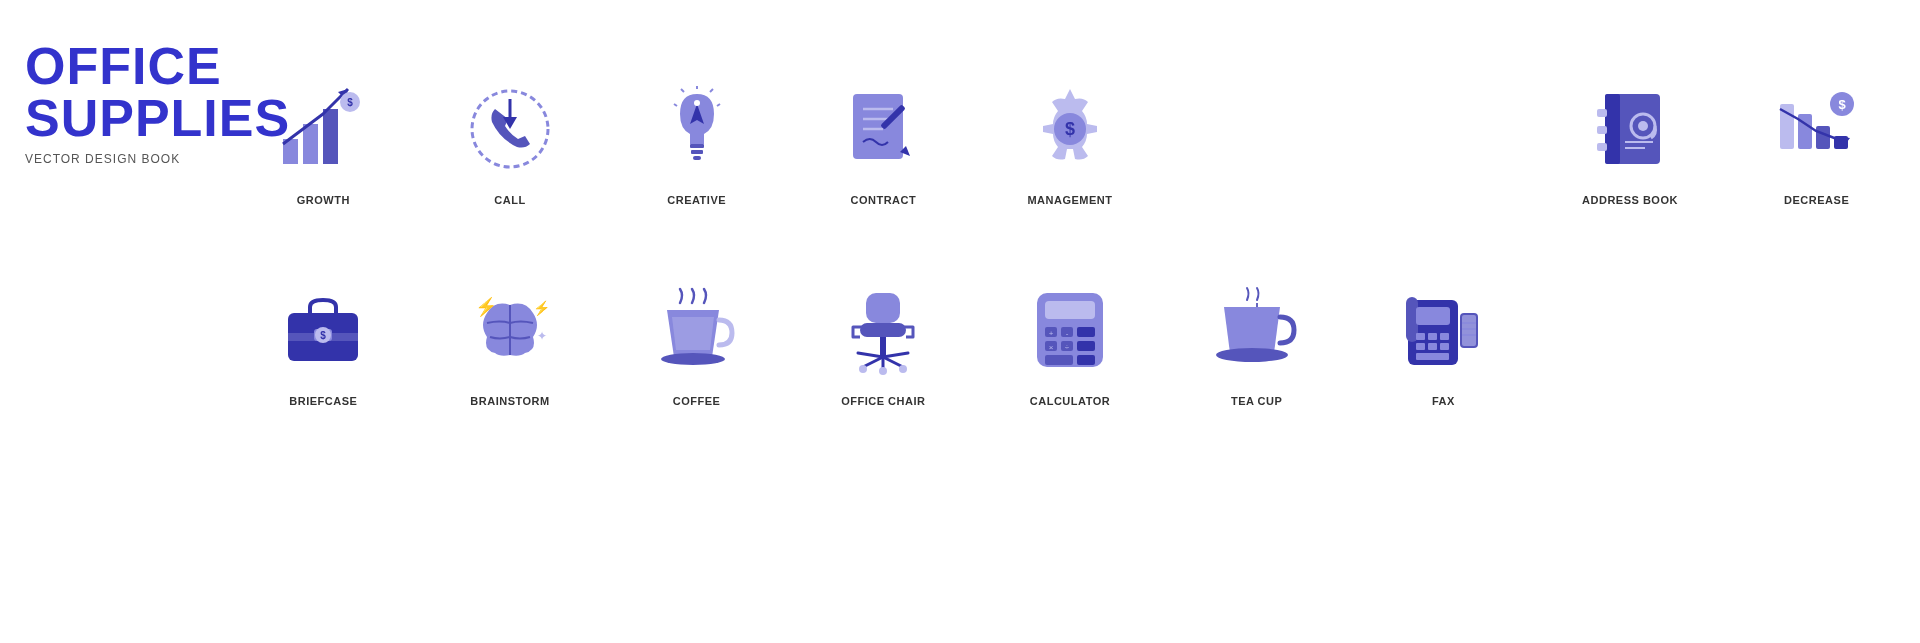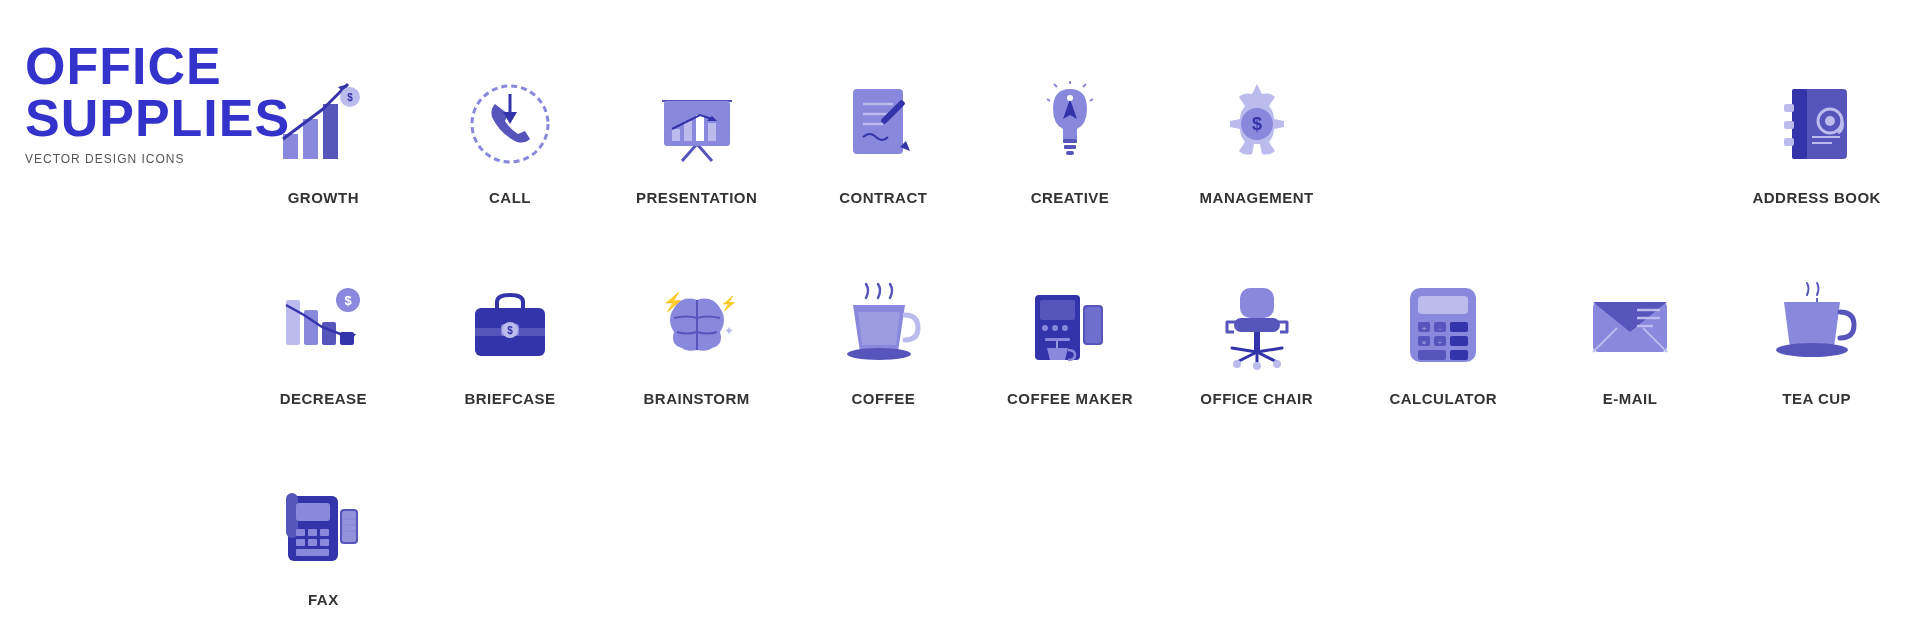--- a/index.html
+++ b/index.html
@@ -64,40 +64,40 @@
     .icon-wrapper {
       width: 110px;
       height: 110px;
       display: flex;
       align-items: center;
       justify-content: center;
       margin-bottom: 10px;
     }
 
     .icon-label {
-      font-size: 15px;
+      font-size: 11px;
       font-weight: 700;
       color: #333;
       text-transform: uppercase;
       letter-spacing: 0.5px;
       text-align: left;
     }
 
     svg {
       width: 90px;
       height: 90px;
     }
   </style>
 </head>
 <body>
 
 <div class="container">
   <div class="title-section">
     <div class="title-main">OFFICE SUPPLIES</div>
-    <div class="title-sub">VECTOR DESIGN ICONS</div>
+    <div class="title-sub">VECTOR DESIGN BOOK</div>
   </div>
 
   <div class="icons-grid">
 
     <div class="icon-cell">
       <div class="icon-wrapper">
         <svg viewBox="0 0 90 90">
 
           <rect x="5" y="55" width="15" height="25" fill="#8888dd"></rect>
           <rect x="25" y="40" width="15" height="40" fill="#8888dd"></rect>
@@ -122,60 +122,20 @@
           <path d="M30,25 Q25,30 27,38 Q35,55 52,63 Q60,65 65,60 L60,52 L53,55 Q45,50 40,42 L43,35 Z" fill="#5555bb"></path>
 
           <line x1="45" y1="15" x2="45" y2="40" stroke="#3333aa" stroke-width="3"></line>
           <polygon points="45,45 38,33 52,33" fill="#3333aa"></polygon>
         </svg>
       </div>
       <div class="icon-label">CALL</div>
     </div>
 
 
-    <div class="icon-cell">
-      <div class="icon-wrapper">
-        <svg viewBox="0 0 90 90">
-
-          <line x1="45" y1="65" x2="30" y2="82" stroke="#5555bb" stroke-width="3"></line>
-          <line x1="45" y1="65" x2="60" y2="82" stroke="#5555bb" stroke-width="3"></line>
-          <line x1="10" y1="22" x2="80" y2="22" stroke="#5555bb" stroke-width="2"></line>
-
-          <rect x="12" y="22" width="66" height="45" rx="3" fill="#8888dd"></rect>
-
-          <rect x="20" y="50" width="8" height="12" fill="#bbbbee"></rect>
-          <rect x="32" y="42" width="8" height="20" fill="#bbbbee"></rect>
-          <rect x="44" y="36" width="8" height="26" fill="#ffffff"></rect>
-          <rect x="56" y="44" width="8" height="18" fill="#bbbbee"></rect>
-
-          <polyline points="20,50 36,42 48,36 60,40" fill="none" stroke="#3333aa" stroke-width="2"></polyline>
-          <polygon points="60,37 65,42 55,42" fill="#3333aa"></polygon>
-        </svg>
-      </div>
-      <div class="icon-label">PRESENTATION</div>
-    </div>
-
-    <div class="icon-cell">
-      <div class="icon-wrapper">
-        <svg viewBox="0 0 90 90">
-
-          <rect x="15" y="10" width="50" height="65" rx="4" fill="#8888dd"></rect>
-
-          <line x1="25" y1="25" x2="55" y2="25" stroke="#bbbbee" stroke-width="2.5"></line>
-          <line x1="25" y1="35" x2="55" y2="35" stroke="#bbbbee" stroke-width="2.5"></line>
-          <line x1="25" y1="45" x2="45" y2="45" stroke="#bbbbee" stroke-width="2.5"></line>
-
-          <path d="M25,58 Q32,52 38,58 Q44,64 50,58" fill="none" stroke="#3333aa" stroke-width="2"></path>
-
-          <rect x="52" y="18" width="6" height="30" rx="2" transform="rotate(45,55,33)" fill="#3333aa"></rect>
-          <polygon points="68,62 72,72 62,68" fill="#3333aa"></polygon>
-        </svg>
-      </div>
-      <div class="icon-label">CONTRACT</div>
-    </div>
 
     <div class="icon-cell">
       <div class="icon-wrapper">
         <svg viewBox="0 0 90 90">
 
           <path d="M45,10 Q28,10 28,30 Q28,45 38,50 L38,60 L52,60 L52,50 Q62,45 62,30 Q62,10 45,10 Z" fill="#8888dd"></path>
 
           <path d="M45,20 L38,40 L45,36 L52,40 Z" fill="#3333aa"></path>
           <circle cx="45" cy="19" r="3" fill="#ffffff"></circle>
 
@@ -190,20 +150,39 @@
           <line x1="25" y1="22" x2="22" y2="20" stroke="#8888dd" stroke-width="2"></line>
         </svg>
       </div>
       <div class="icon-label">CREATIVE</div>
     </div>
 
     <div class="icon-cell">
       <div class="icon-wrapper">
         <svg viewBox="0 0 90 90">
 
+          <rect x="15" y="10" width="50" height="65" rx="4" fill="#8888dd"></rect>
+
+          <line x1="25" y1="25" x2="55" y2="25" stroke="#bbbbee" stroke-width="2.5"></line>
+          <line x1="25" y1="35" x2="55" y2="35" stroke="#bbbbee" stroke-width="2.5"></line>
+          <line x1="25" y1="45" x2="45" y2="45" stroke="#bbbbee" stroke-width="2.5"></line>
+
+          <path d="M25,58 Q32,52 38,58 Q44,64 50,58" fill="none" stroke="#3333aa" stroke-width="2"></path>
+
+          <rect x="52" y="18" width="6" height="30" rx="2" transform="rotate(45,55,33)" fill="#3333aa"></rect>
+          <polygon points="68,62 72,72 62,68" fill="#3333aa"></polygon>
+        </svg>
+      </div>
+      <div class="icon-label">CONTRACT</div>
+    </div>
+
+    <div class="icon-cell">
+      <div class="icon-wrapper">
+        <svg viewBox="0 0 90 90">
+
           <path d="M45,5 L50,15 Q58,13 63,18 L57,27 Q62,33 62,40 L72,42 L72,48 L62,50 Q62,57 57,63 L63,72 Q58,77 50,75 L48,65 Q46,65 42,65 L40,75 Q32,77 27,72 L33,63 Q28,57 28,50 L18,48 L18,42 L28,40 Q28,33 33,27 L27,18 Q32,13 40,15 Z" fill="#bbbbee"></path>
 
           <circle cx="45" cy="45" r="16" fill="#8888dd"></circle>
 
           <text x="45" y="51" text-anchor="middle" font-size="18" font-weight="bold" fill="#3333aa">$</text>
         </svg>
       </div>
       <div class="icon-label">MANAGEMENT</div>
     </div>
 
@@ -305,44 +284,20 @@
           <ellipse cx="41" cy="74" rx="32" ry="6" fill="#5555bb"></ellipse>
 
           <path d="M67,35 Q80,35 80,48 Q80,60 67,60" fill="none" stroke="#bbbbee" stroke-width="5" stroke-linecap="round"></path>
 
           <path d="M20,32 L24,65 L58,65 L62,32 Z" fill="#bbbbee" opacity="0.4"></path>
         </svg>
       </div>
       <div class="icon-label">COFFEE</div>
     </div>
 
-    <div class="icon-cell">
-      <div class="icon-wrapper">
-        <svg viewBox="0 0 90 90">
-
-          <rect x="10" y="15" width="45" height="65" rx="4" fill="#3333aa"></rect>
-
-          <rect x="15" y="20" width="35" height="20" rx="2" fill="#5555bb"></rect>
-
-          <circle cx="20" cy="48" r="3" fill="#8888dd"></circle>
-          <circle cx="30" cy="48" r="3" fill="#8888dd"></circle>
-          <circle cx="40" cy="48" r="3" fill="#8888dd"></circle>
-
-          <rect x="20" y="58" width="25" height="3" rx="1" fill="#8888dd"></rect>
-          <line x1="32" y1="61" x2="32" y2="68" stroke="#bbbbee" stroke-width="1.5"></line>
-
-          <path d="M22,68 L25,80 L40,80 L43,68 Z" fill="#8888dd"></path>
-          <path d="M43,70 Q50,70 50,75 Q50,80 43,80" fill="none" stroke="#8888dd" stroke-width="2.5"></path>
-
-          <rect x="58" y="25" width="20" height="40" rx="4" fill="#5555bb"></rect>
-          <rect x="60" y="27" width="16" height="36" rx="3" fill="#8888dd" opacity="0.5"></rect>
-        </svg>
-      </div>
-      <div class="icon-label">COFFEE MAKER</div>
-    </div>
 
     <div class="icon-cell">
       <div class="icon-wrapper">
         <svg viewBox="0 0 90 90">
 
           <rect x="28" y="8" width="34" height="30" rx="10" fill="#8888dd"></rect>
 
           <rect x="22" y="38" width="46" height="14" rx="7" fill="#5555bb"></rect>
 
           <rect x="42" y="52" width="6" height="20" fill="#3333aa"></rect>
@@ -385,38 +340,20 @@
           <text x="42" y="51" font-size="8" fill="#bbbbee" text-anchor="middle">-</text>
           <text x="26" y="65" font-size="8" fill="#bbbbee" text-anchor="middle">×</text>
           <text x="42" y="65" font-size="8" fill="#bbbbee" text-anchor="middle">÷</text>
         </svg>
       </div>
       <div class="icon-label">CALCULATOR</div>
     </div>
 
 
 
-    <div class="icon-cell">
-      <div class="icon-wrapper">
-        <svg viewBox="0 0 90 90">
-
-          <rect x="8" y="22" width="74" height="50" rx="5" fill="#8888dd"></rect>
-
-          <polygon points="8,22 45,52 82,22" fill="#5555bb"></polygon>
-
-          <polyline points="8,72 32,48" fill="none" stroke="#bbbbee" stroke-width="2"></polyline>
-          <polyline points="82,72 58,48" fill="none" stroke="#bbbbee" stroke-width="2"></polyline>
-
-          <line x1="52" y1="30" x2="75" y2="30" stroke="#bbbbee" stroke-width="2.5"></line>
-          <line x1="52" y1="38" x2="75" y2="38" stroke="#bbbbee" stroke-width="2.5"></line>
-          <line x1="52" y1="46" x2="68" y2="46" stroke="#bbbbee" stroke-width="2.5"></line>
-        </svg>
-      </div>
-      <div class="icon-label">E-MAIL</div>
-    </div>
 
 
     <div class="icon-cell">
       <div class="icon-wrapper">
         <svg viewBox="0 0 90 90">
 
           <path d="M35,15 Q38,8 35,3" fill="none" stroke="#5555bb" stroke-width="2" stroke-linecap="round"></path>
           <path d="M45,15 Q48,8 45,3" fill="none" stroke="#5555bb" stroke-width="2" stroke-linecap="round"></path>
 
           <line x1="45" y1="18" x2="45" y2="40" stroke="#3333aa" stroke-width="1.5"></line>

